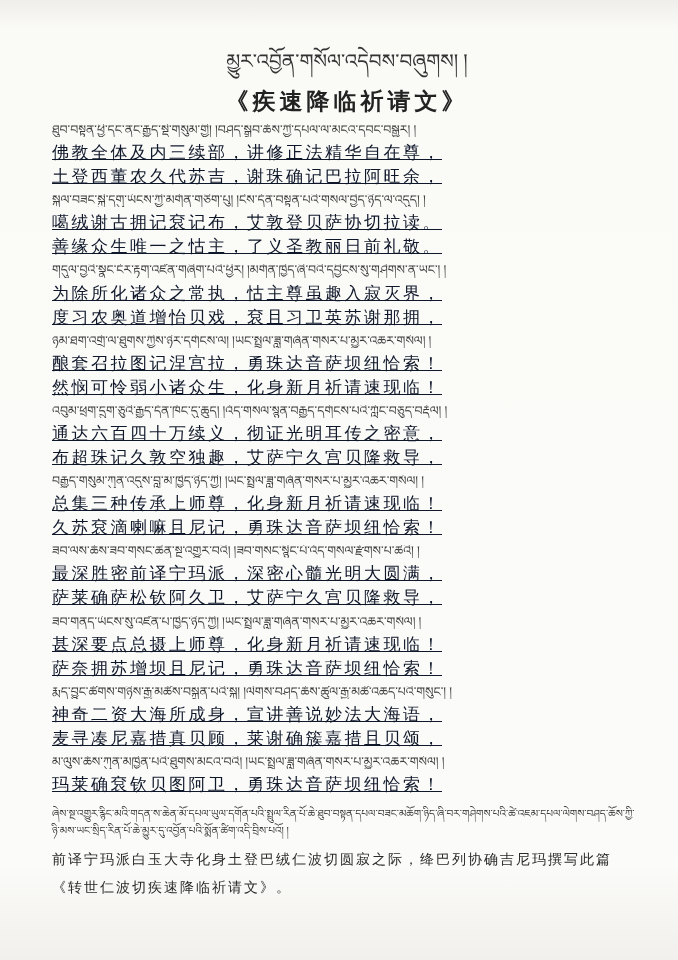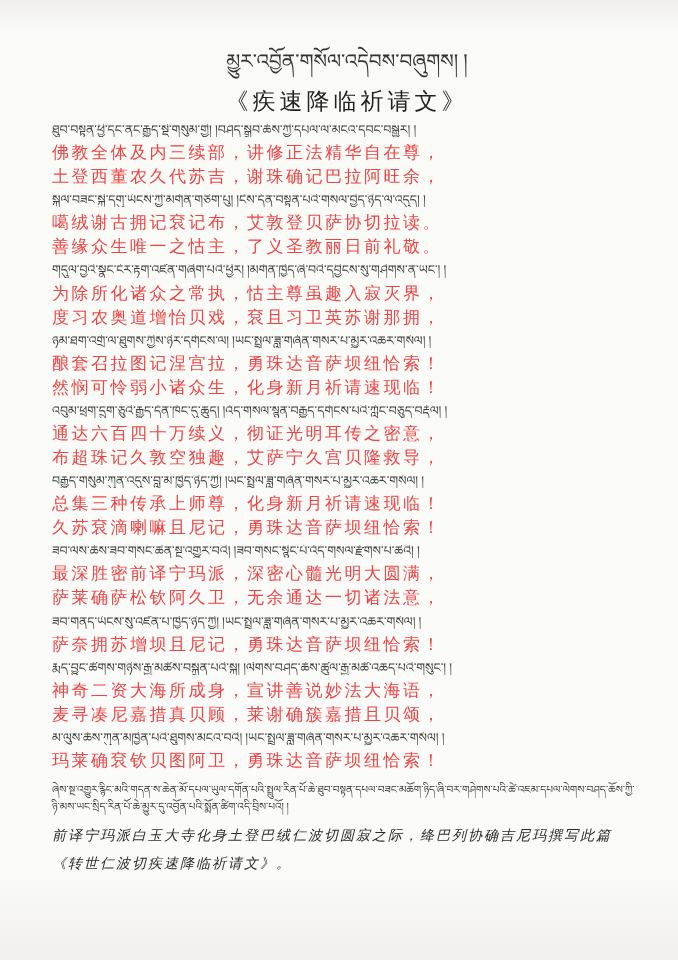--- a/index.html
+++ b/index.html
@@ -24,53 +24,53 @@
     text-align: center;
     font-size: 20px;
     line-height: 1.5;
     color: #333;
     margin: 0 0 10px 0;
     white-space: nowrap;
   }
   .title-chinese {
     text-align: center;
     font-size: 23px;
-    font-weight: normal;
+    font-weight: bold;
     letter-spacing: 4px;
     color: #222;
     margin: 0 0 2px 0;
   }
   .body-lines { }
   .line {
     white-space: nowrap;
     overflow: hidden;
   }
   .line.tibetan {
     font-size: 12.5px;
     line-height: 1.05;
     color: #3a3a3a;
     margin: 7px 0 6px 0;
   }
   .line.chinese {
     font-size: 17px;
     letter-spacing: 2.5px;
     line-height: 1.18;
-    color: #ef4444;
+    color: #0f172a;
     margin: 4px 0;
+    text-decoration: underline;
   }
   .colophon-tibetan {
     font-size: 10.5px;
     line-height: 1.65;
     color: #3a3a3a;
     margin: 10px 0 6px 0;
     white-space: normal;
   }
   .colophon-chinese {
     font-size: 14px;
-    font-style: italic;
     letter-spacing: 2px;
     line-height: 2.0;
     color: #2a2a2a;
     margin: 4px 0 0 0;
     white-space: normal;
   }
 </style>
 </head>
 <body>
 
@@ -92,22 +92,23 @@
       <div class="line chinese">酿套召拉图记涅宫拉，勇珠达音萨坝纽恰索！</div>
       <div class="line chinese">然悯可怜弱小诸众生，化身新月祈请速现临！</div>
       <div class="line tibetan">འབུམ་ཕྲག་དྲུག་ཅུའི་རྒྱུད་དོན་ཁོང་དུ་ཆུད། །འོད་གསལ་སྙན་བརྒྱུད་དགོངས་པའི་ཀློང་བཅུད་བརྡོལ། །</div>
       <div class="line chinese">通达六百四十万续义，彻证光明耳传之密意，</div>
       <div class="line chinese">布超珠记久敦空独趣，艾萨宁久宫贝隆救导，</div>
       <div class="line tibetan">བརྒྱུད་གསུམ་ཀུན་འདུས་བླ་མ་ཁྱེད་ཉིད་ཀྱི། །ཡང་སྤྲུལ་ཟླ་གཞོན་གསར་པ་མྱུར་འཆར་གསོལ། །</div>
       <div class="line chinese">总集三种传承上师尊，化身新月祈请速现临！</div>
       <div class="line chinese">久苏袞滴喇嘛且尼记，勇珠达音萨坝纽恰索！</div>
       <div class="line tibetan">ཟབ་ལས་ཆོས་ཟབ་གསང་ཆེན་སྔ་འགྱུར་བའི། །ཟབ་གསང་སྙིང་པོ་འོད་གསལ་རྫོགས་པ་ཆེའི། །</div>
       <div class="line chinese">最深胜密前译宁玛派，深密心髓光明大圆满，</div>
-      <div class="line chinese">萨莱确萨松钦阿久卫，无余通达一切诸法意，</div>
+      <div class="line chinese">萨莱确萨松钦阿久卫，艾萨宁久宫贝隆救导，</div>
       <div class="line tibetan">ཟབ་གནད་ཡོངས་སུ་འཛིན་པ་ཁྱེད་ཉིད་ཀྱི། །ཡང་སྤྲུལ་ཟླ་གཞོན་གསར་པ་མྱུར་འཆར་གསོལ། །</div>
+      <div class="line chinese">甚深要点总摄上师尊，化身新月祈请速现临！</div>
       <div class="line chinese">萨奈拥苏增坝且尼记，勇珠达音萨坝纽恰索！</div>
       <div class="line tibetan">རྨད་བྱུང་ཚོགས་གཉིས་རྒྱ་མཚོས་བསྐྲུན་པའི་སྐུ། །ལེགས་བཤད་ཆོས་ཚུལ་རྒྱ་མཚོ་འཆད་པའི་གསུང་། །</div>
       <div class="line chinese">神奇二资大海所成身，宣讲善说妙法大海语，</div>
       <div class="line chinese">麦寻凑尼嘉措真贝顾，莱谢确簇嘉措且贝颂，</div>
       <div class="line tibetan">མ་ལུས་ཆོས་ཀུན་མཁྱེན་པའི་ཐུགས་མངའ་བའི། །ཡང་སྤྲུལ་ཟླ་གཞོན་གསར་པ་མྱུར་འཆར་གསོལ། །</div>
       <div class="line chinese">玛莱确袞钦贝图阿卫，勇珠达音萨坝纽恰索！</div>
     </div>
 
   <div class="colophon-tibetan">ཞེས་སྔ་འགྱུར་རྙིང་མའི་གདན་ས་ཆེན་མོ་དཔལ་ཡུལ་དགོན་པའི་སྤྲུལ་རིན་པོ་ཆེ་ཐུབ་བསྟན་དཔལ་བཟང་མཆོག་ཉིད་ཞི་བར་གཤེགས་པའི་ཚེ་འཇམ་དཔལ་ལེགས་བཤད་ཆོས་ཀྱི་ཉི་མས་ཡང་སྲིད་རིན་པོ་ཆེ་མྱུར་དུ་འབྱོན་པའི་སྨོན་ཚིག་འདི་བྲིས་པའོ། །</div>
   <div class="colophon-chinese">前译宁玛派白玉大寺化身土登巴绒仁波切圆寂之际，绛巴列协确吉尼玛撰写此篇《转世仁波切疾速降临祈请文》。</div>

